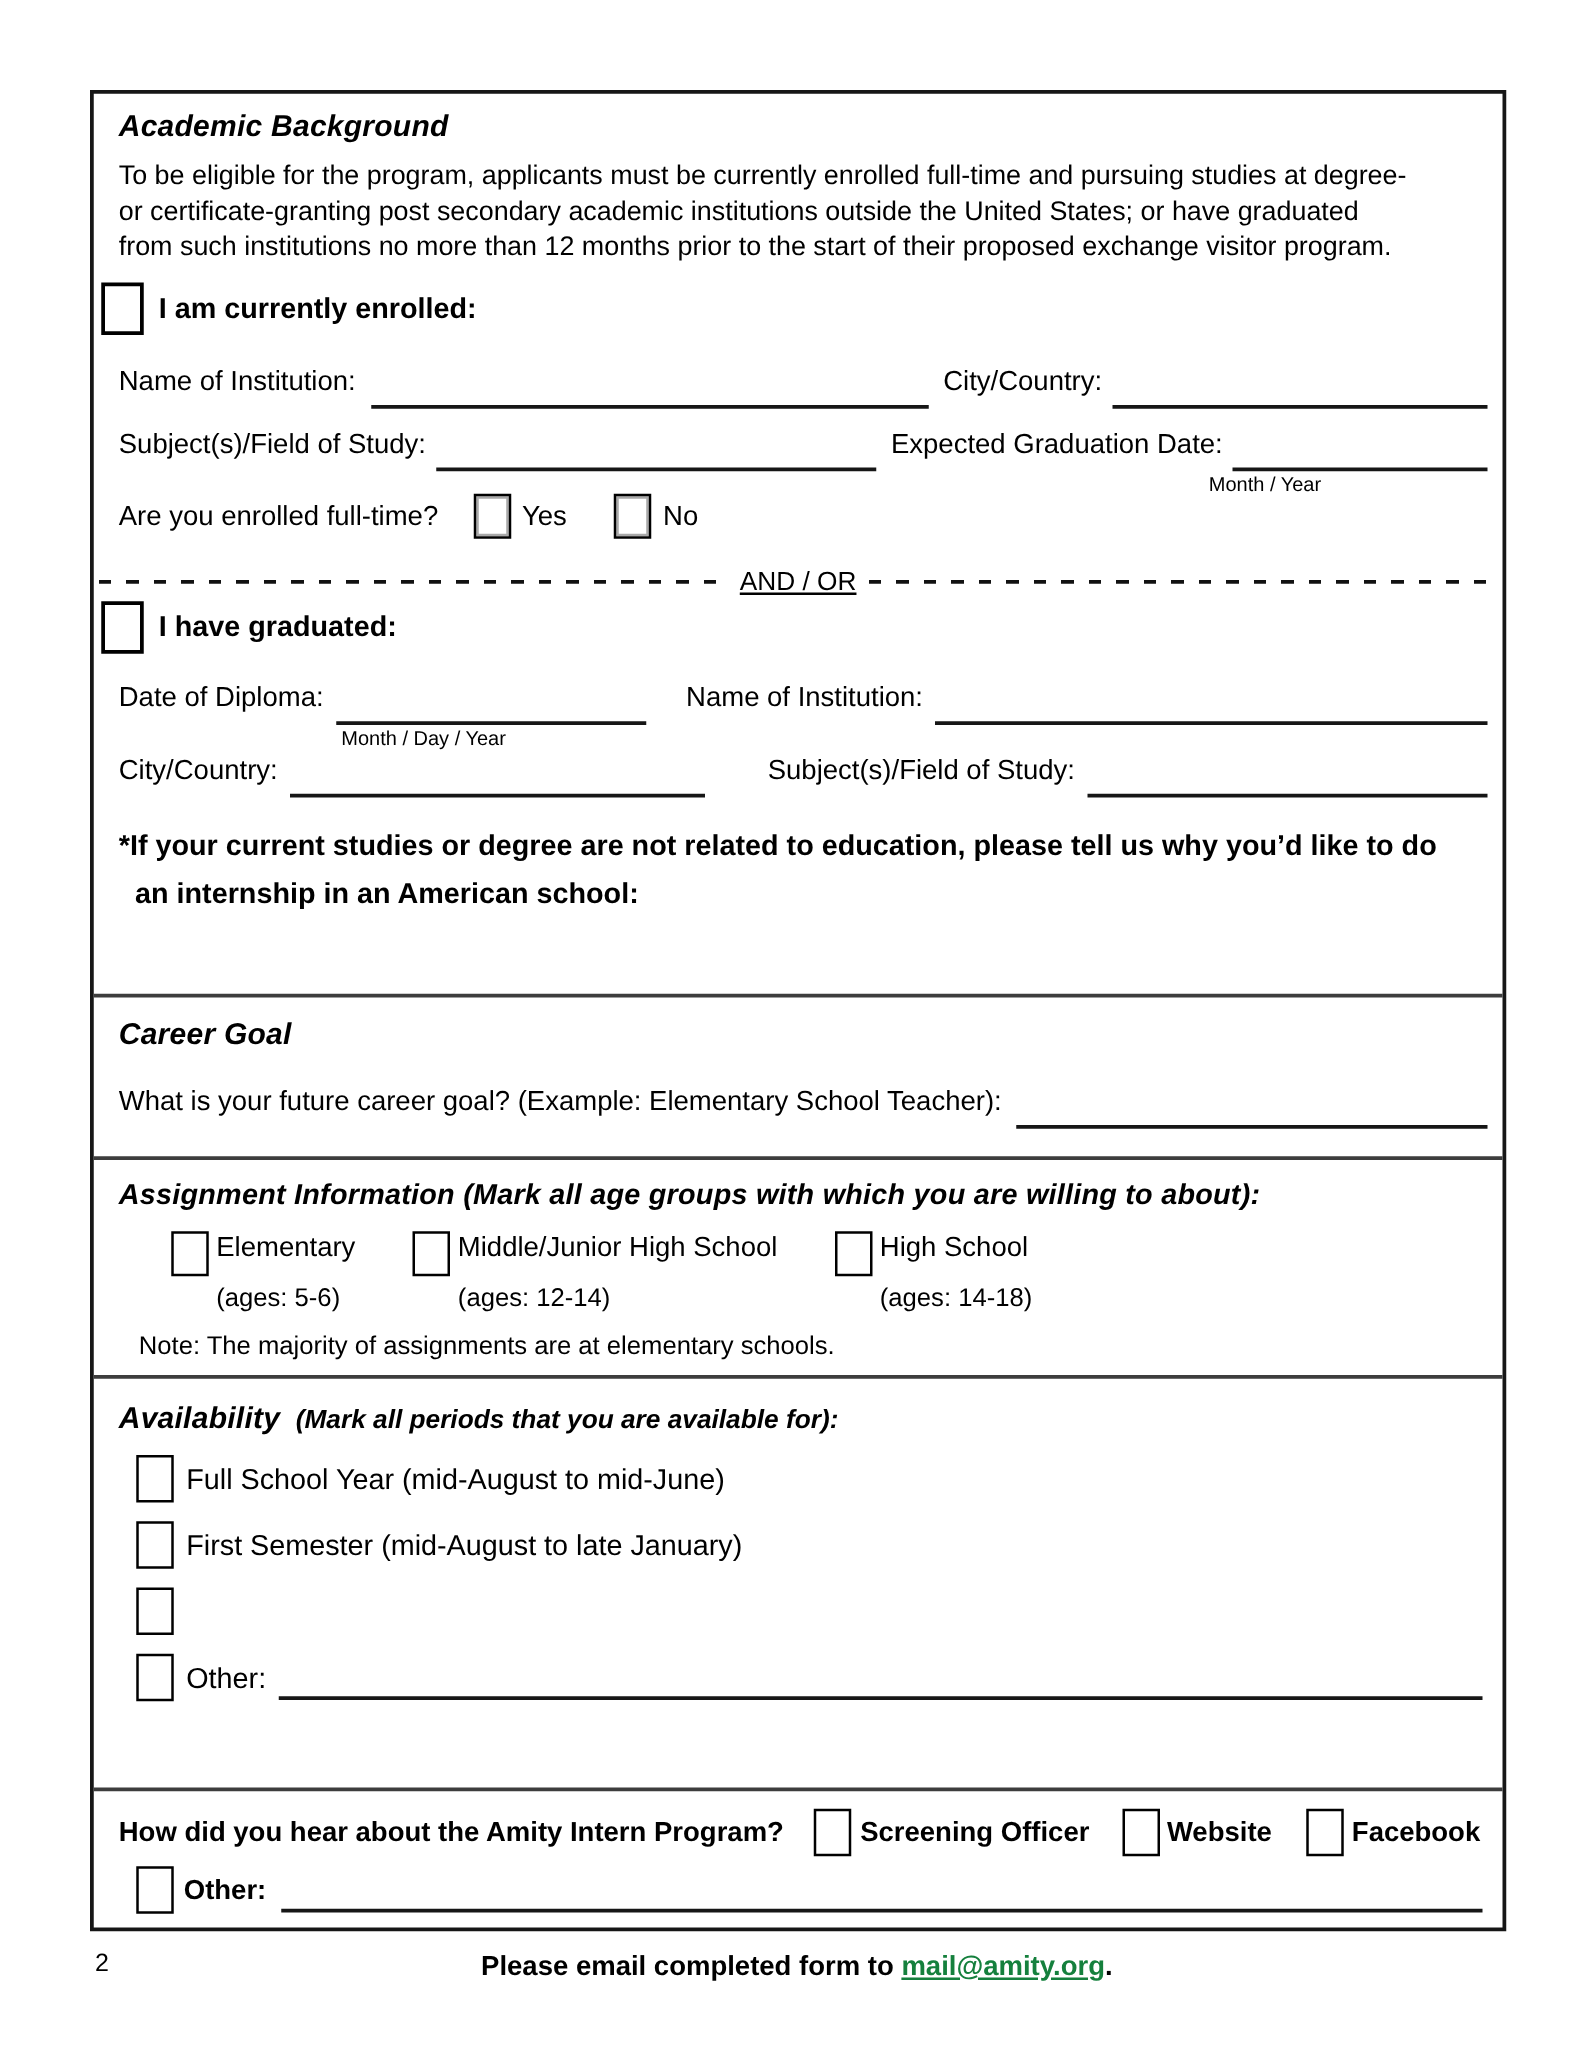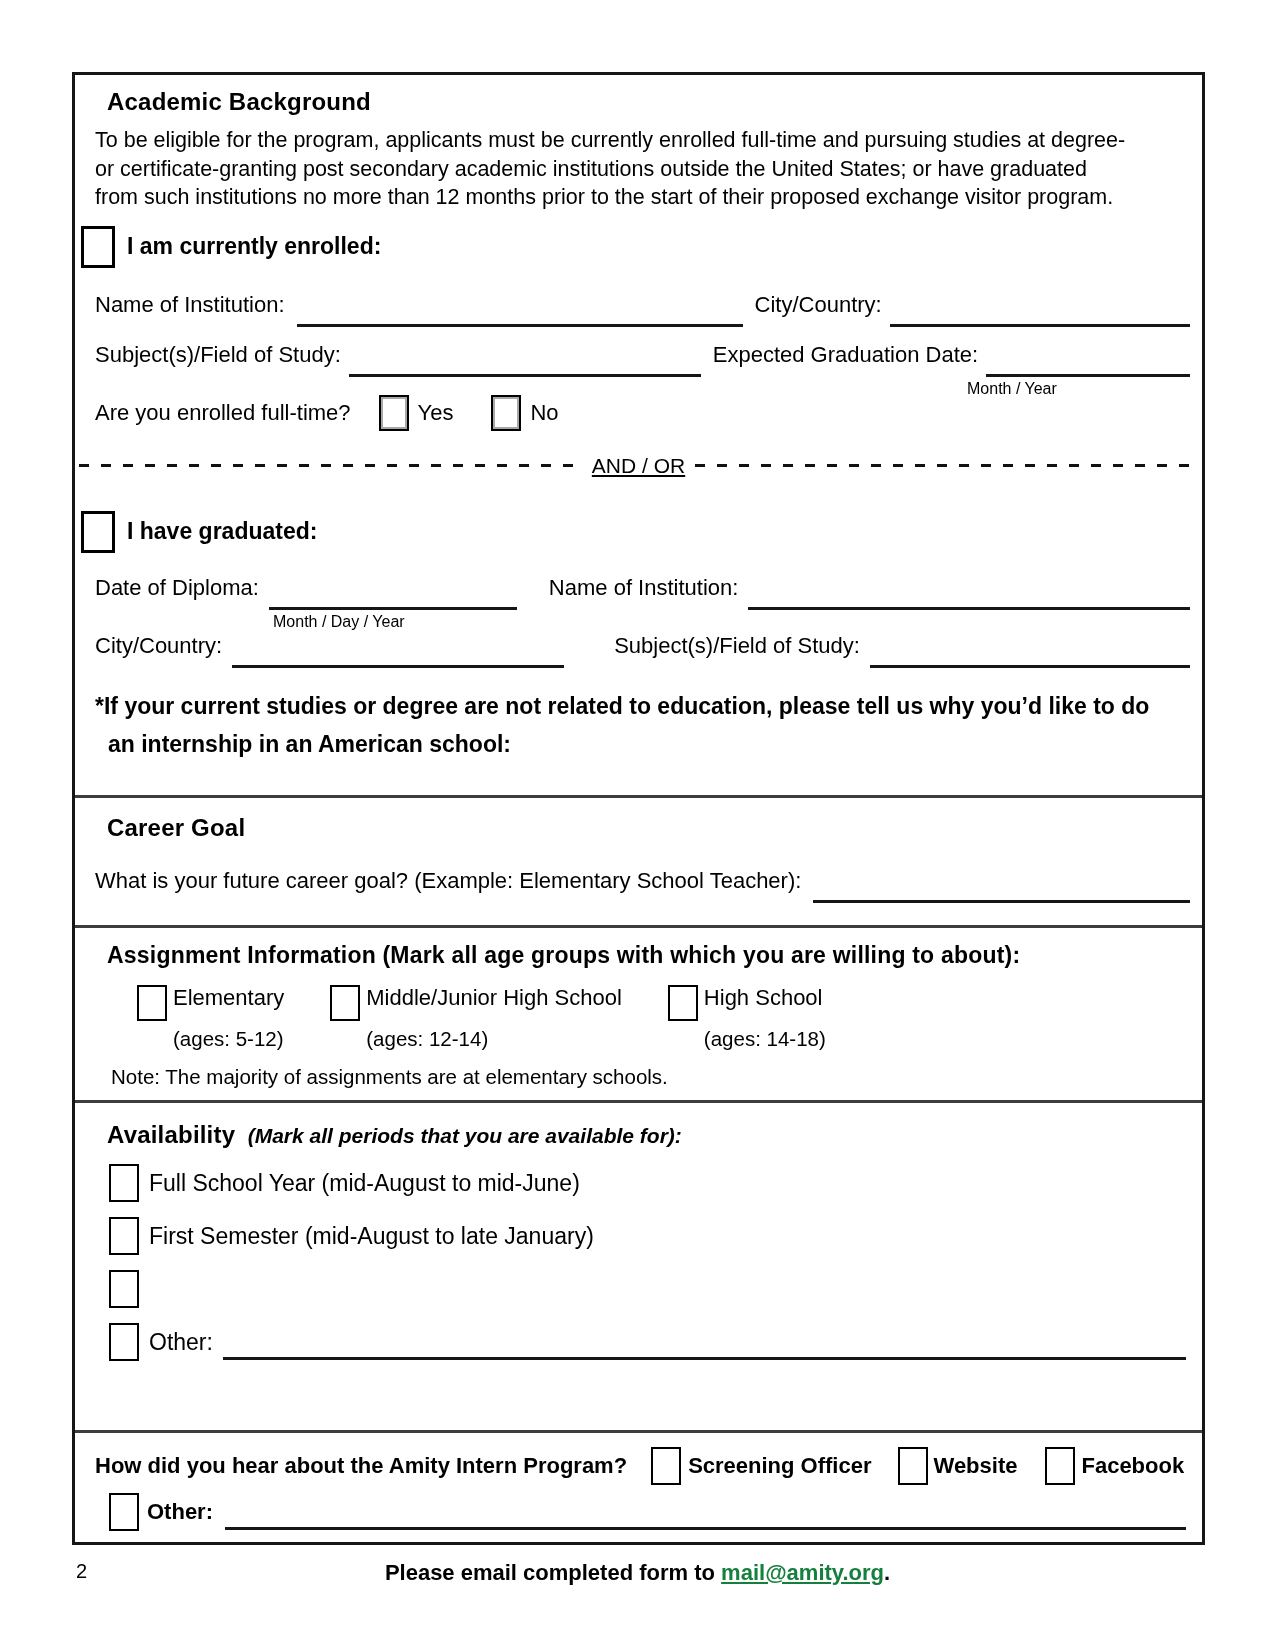--- a/index.html
+++ b/index.html
@@ -15,21 +15,21 @@
     border:3px solid #161616; background:#fff;
   }
   .sec { padding:0 12px 0 20px; overflow:hidden; }
   .sec + .sec { border-top:3px solid #3d3d3d; }
   .sec-academic { height:720px; }
   .sec-career { height:130px; }
   .sec-assignment { height:175px; }
   .sec-availability { height:330px; }
   .sec-referral { height:112px; }
 
-  .h-bi { font-size:24px; font-weight:bold; letter-spacing:.2px;margin-left:12px; }
+  .h-bi { font-size:24px; font-weight:bold; font-style:italic; letter-spacing:.2px; }
   .h-paren { font-size:21px; font-weight:bold; font-style:italic; }
 
   .para { margin-top:10px; font-size:21.5px; line-height:28.5px; }
 
   .row-text { display:flex; align-items:flex-end; white-space:nowrap; position:relative; }
   .row-cb   { display:flex; align-items:center; white-space:nowrap; position:relative; }
   .lbl  { font-size:22px; }
   .lbl-b{ font-size:22px; font-weight:bold; }
 
   .wl { border-bottom:3px solid #161616; height:0; }
@@ -109,21 +109,21 @@
         <span class="cb cb-shaded" style="margin-left:38px;"></span>
         <span class="lbl" style="margin-left:9px;">No</span>
       </div>
 
       <div class="andor" style="margin-left:-16px; margin-right:-8px;text-decoration:underline;">
         <span class="dashes"></span>
         <span class="andor-label">AND / OR</span>
         <span class="dashes"></span>
       </div>
 
-      <div class="row-cb" style="margin-top:33px; margin-left:-14px; height:42px;">
+      <div class="row-cb" style="margin-top:3px; margin-left:-14px; height:42px;">
         <span class="cb-big"></span>
         <span class="lbl-b" style="margin-left:12px; font-size:23px;">I have graduated:</span>
       </div>
 
       <div class="row-text" style="margin-top:22px; margin-bottom:24px;">
         <span class="lbl">Date of Diploma:</span>
         <span class="wl" style="width:248px; margin-left:10px;"></span>
         <span class="lbl" style="margin-left:32px;">Name of Institution:</span>
         <span class="wl wl-flex" style="margin-left:10px;"></span>
         <span class="caption" style="left:178px; top:38px;">Month / Day / Year</span>
@@ -153,21 +153,21 @@
 
     <div class="sec sec-assignment">
       <div class="h-bi" style="margin-top:14px; font-size:23px;">Assignment Information (Mark all age groups with which you are willing to about):</div>
 
       <div class="agegroups">
         <div>
           <div class="agegroup-head">
             <span class="cb"></span>
             <span class="lbl" style="margin-left:6px;">Elementary</span>
           </div>
-          <div class="agegroup-ages">(ages: 5-12)</div>
+          <div class="agegroup-ages">(ages: 5-6)</div>
         </div>
         <div>
           <div class="agegroup-head">
             <span class="cb"></span>
             <span class="lbl" style="margin-left:6px;">Middle/Junior High School</span>
           </div>
           <div class="agegroup-ages">(ages: 12-14)</div>
         </div>
         <div>
           <div class="agegroup-head">

